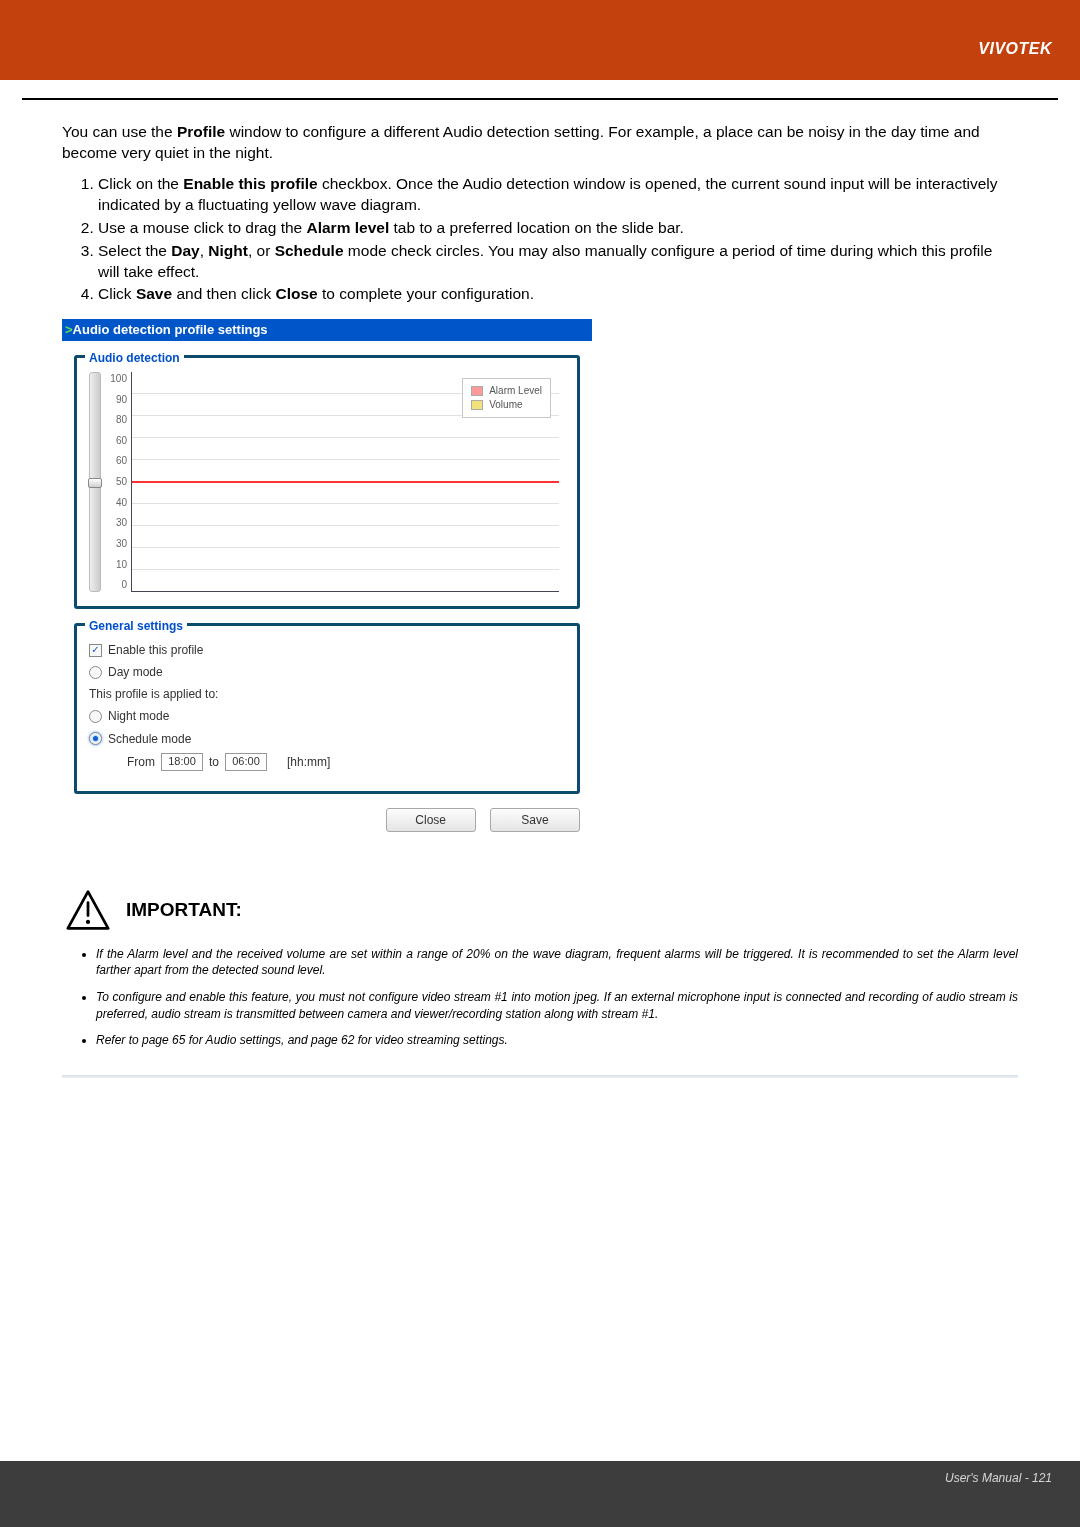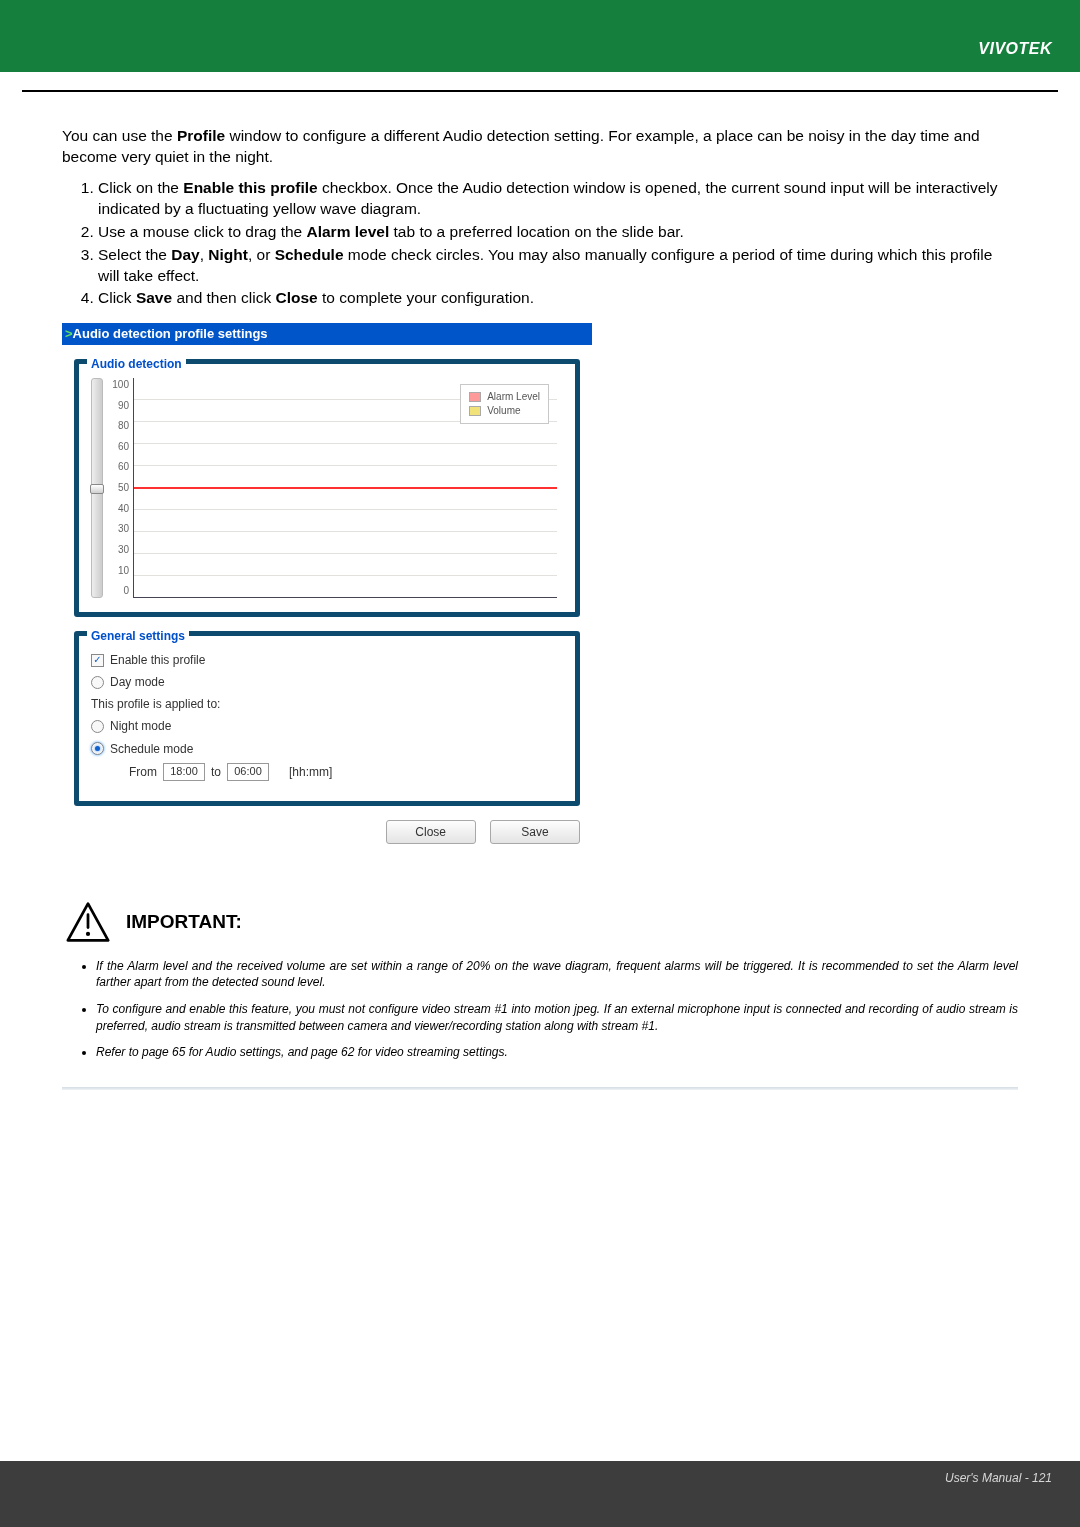--- a/index.html
+++ b/index.html
@@ -5,42 +5,42 @@
   * { margin: 0; padding: 0; box-sizing: border-box; }
   body {
     font-family: Arial, Helvetica, sans-serif;
     background: #fff;
     width: 1080px;
     height: 1527px;
     position: relative;
     color: #000;
   }
   .header-band {
-    background: #15803d;
-    height: 72px;
+    background: #c2410c;
+    height: 80px;
     width: 100%;
     position: relative;
   }
   .brand {
     position: absolute;
     right: 28px;
     top: 40px;
     color: #fff;
     font-style: italic;
     font-weight: bold;
     font-size: 16px;
     letter-spacing: 0.5px;
   }
   .header-rule {
     height: 2px;
     background: #000;
     margin: 18px 22px 0 22px;
   }
   .content {
-    padding: 34px 62px 0 62px;
+    padding: 22px 62px 0 62px;
     font-size: 15.5px;
     line-height: 1.35;
   }
   .intro { margin-bottom: 10px; }
   .steps { list-style: decimal; padding-left: 36px; margin-bottom: 14px; }
   .steps li { margin-bottom: 2px; }
   .bold { font-weight: bold; }
 
   
   .panel-wrap {
@@ -64,21 +64,21 @@
     position: absolute;
     top: -8px;
     left: 8px;
     background: #fff;
     color: #0050cc;
     font-size: 12px;
     font-weight: bold;
     padding: 0 4px;
   }
   .fieldset-border {
-    border: 5px solid #0c4a6e;
+    border: 3px solid #0c4a6e;
     border-radius: 3px;
   }
   .chart-box {
     display: flex;
     position: relative;
     padding-top: 4px;
   }
   .yaxis {
     width: 28px;
     text-align: right;

